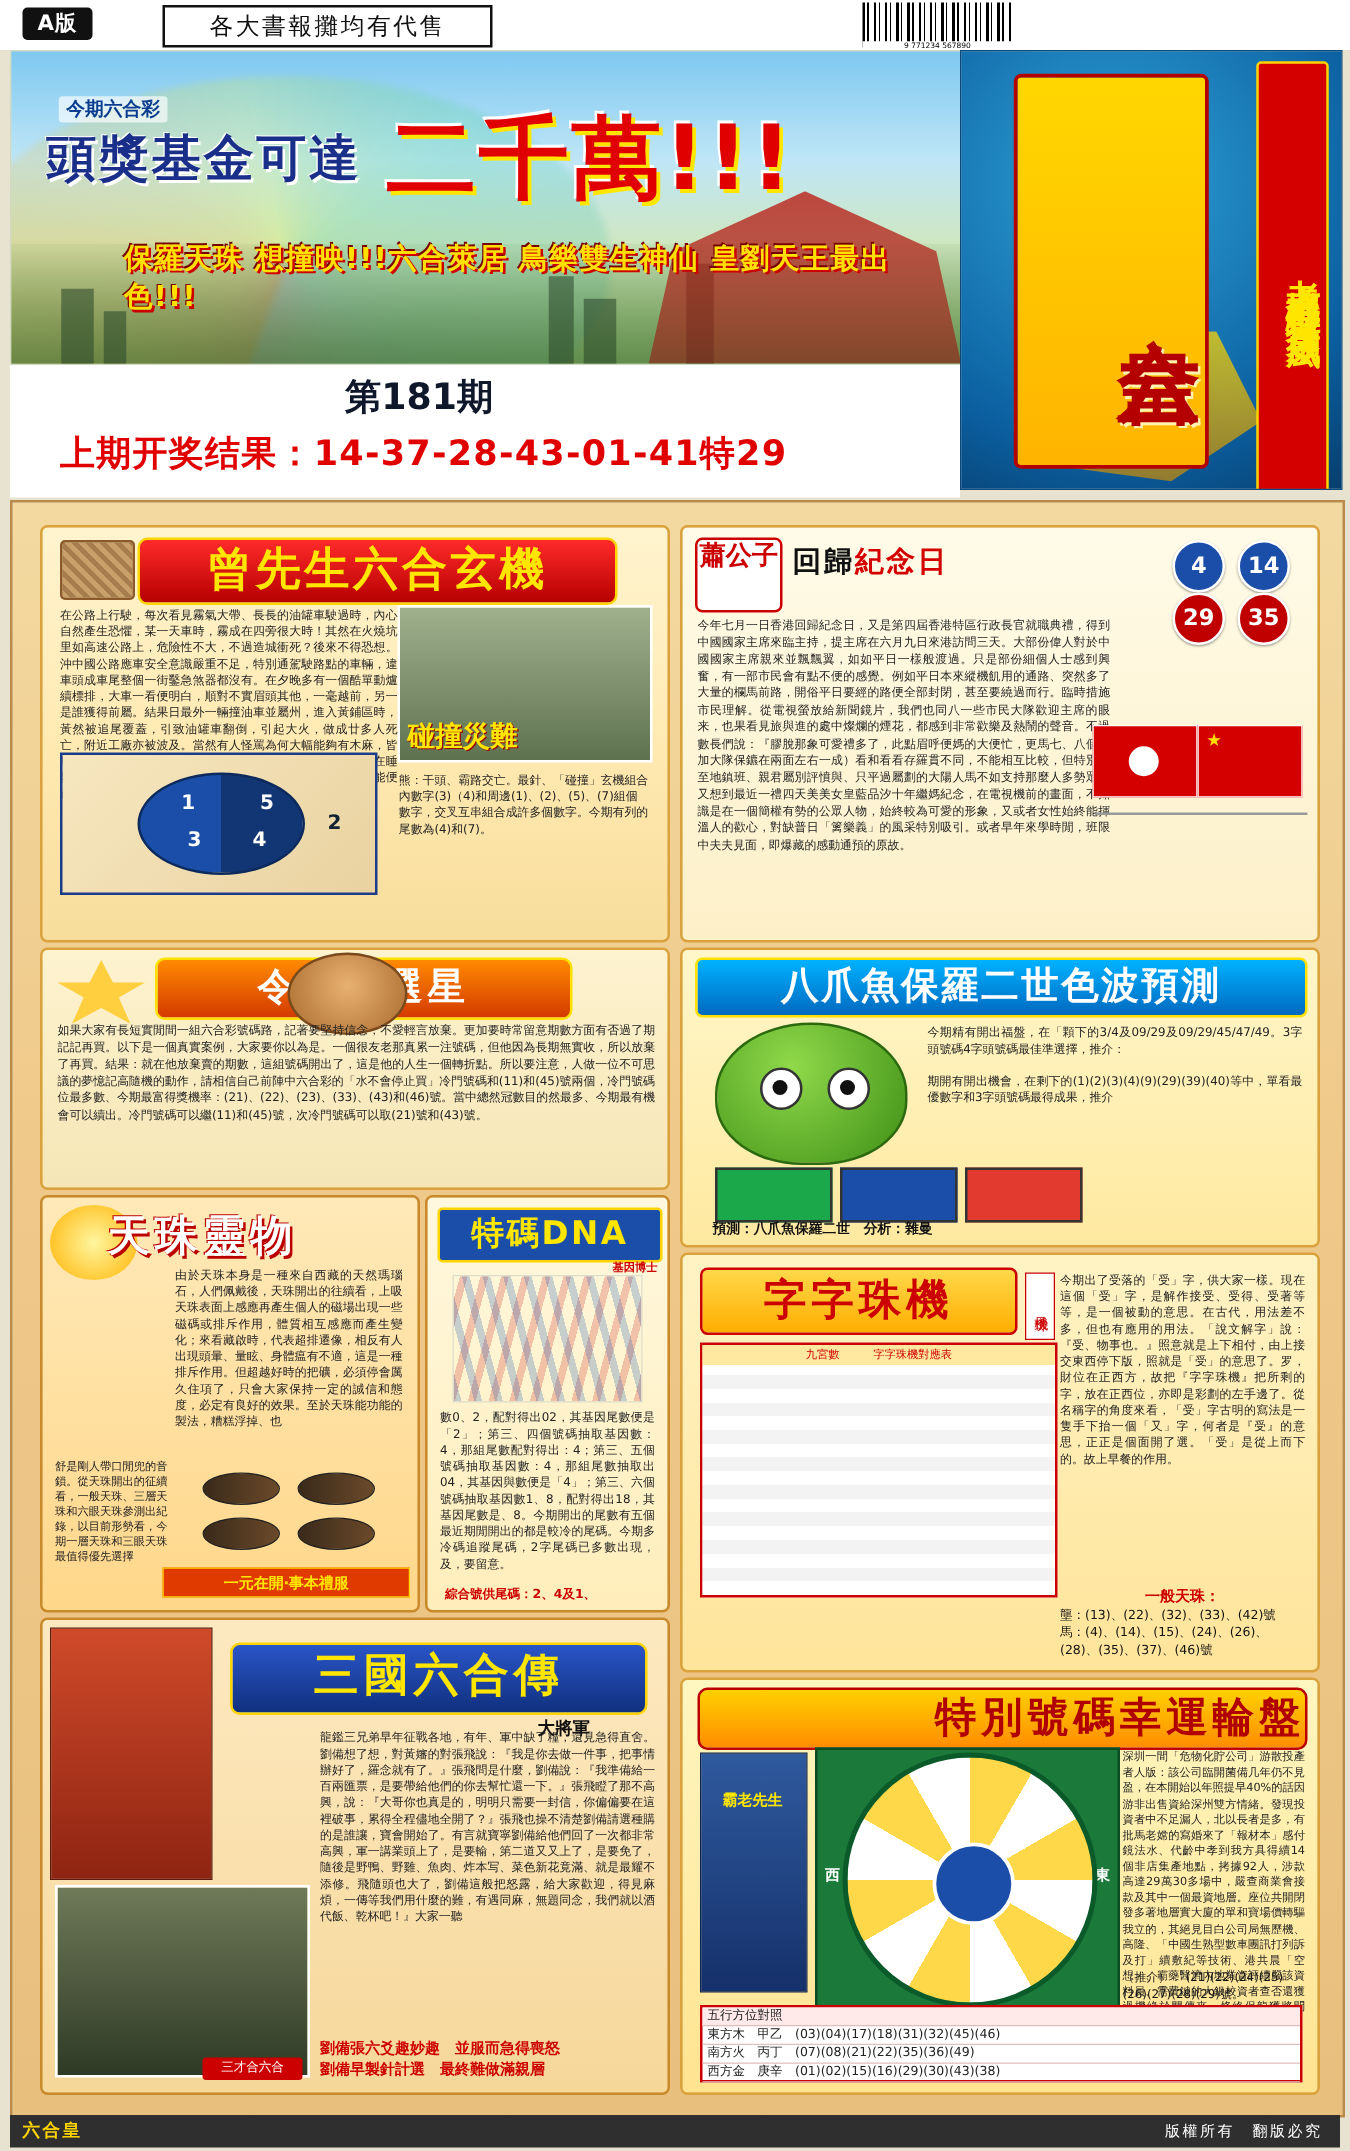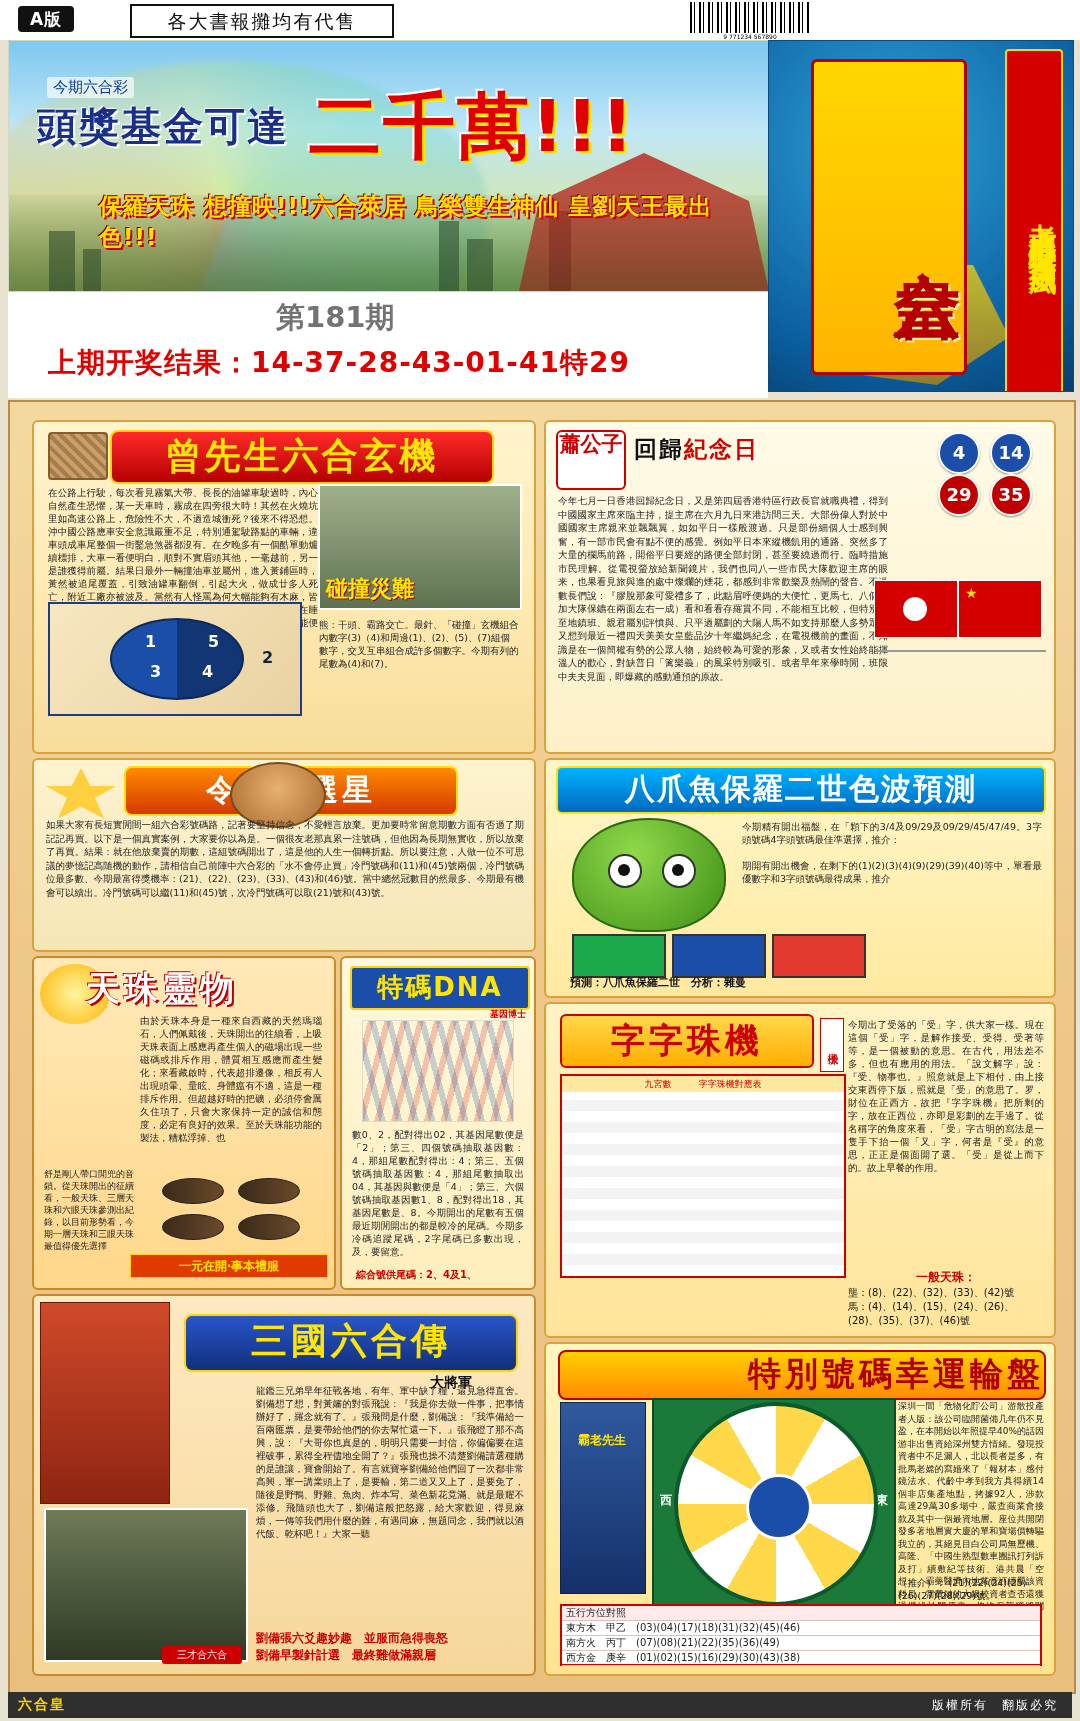--- a/index.html
+++ b/index.html
@@ -28,21 +28,21 @@
   .rainbow{position:absolute;left:-40px;top:20px;width:520px;height:300px;border-radius:50%;
     background:conic-gradient(from 200deg, rgba(255,0,0,.35), rgba(255,150,0,.3), rgba(255,255,0,.3), rgba(0,200,80,.25), rgba(0,120,255,.25), rgba(150,0,255,.25));
     filter:blur(3px);opacity:.55;}
   .skyline{position:absolute;left:0;bottom:0;width:760px;height:96px;
     background:linear-gradient(180deg,rgba(110,150,90,.1),rgba(60,100,50,.55));}
   .bldg{position:absolute;bottom:0;background:rgba(40,70,40,.55);}
   .headline1{position:absolute;left:28px;top:58px;font-size:40px;font-weight:bold;color:#1a2f8a;
     text-shadow:2px 2px 0 #fff,-1px -1px 0 #fff;letter-spacing:2px;}
   .headline2{position:absolute;left:300px;top:38px;font-size:72px;font-weight:bold;color:#e00000;
     text-shadow:3px 3px 0 #ffe600,-2px -2px 0 #fff;letter-spacing:2px;}
-  .tagtop{position:absolute;left:38px;top:36px;font-size:15px;color:#0a3d8f;font-weight:normal;
+  .tagtop{position:absolute;left:38px;top:36px;font-size:15px;color:#0a3d8f;font-weight:bold;
     background:rgba(255,255,255,.65);padding:1px 6px;border-radius:3px;}
   .subline{position:absolute;left:90px;top:150px;font-size:23px;font-weight:bold;color:#ffe000;
     text-shadow:2px 2px 0 #c00,-1px -1px 0 #700;letter-spacing:1px;}
   .redroof{position:absolute;right:0;bottom:0;width:250px;height:150px;
     background:linear-gradient(180deg,rgba(190,40,30,.85),rgba(150,25,20,.6));
     clip-path:polygon(8% 40%,50% 8%,92% 40%,100% 100%,0 100%);}
 
   
   .logoblock{position:absolute;left:768px;top:40px;width:304px;height:350px;
     background:radial-gradient(circle at 40% 30%,#2fa3d8,#0b5fa0 70%,#073e6e 100%);overflow:hidden;border:1px solid #0a4a7c;}
@@ -52,21 +52,21 @@
     text-shadow:2px 2px 0 #fff3b0;writing-mode:vertical-rl;letter-spacing:4px;}
   .sideStrip{position:absolute;right:10px;top:8px;width:54px;height:334px;background:#d40000;
     border:2px solid #ffd400;border-radius:4px;color:#ffe600;font-size:28px;font-weight:bold;
     writing-mode:vertical-rl;text-align:center;padding-top:8px;letter-spacing:5px;}
   .coinman{position:absolute;left:60px;bottom:6px;width:180px;height:120px;
     background:linear-gradient(180deg,rgba(255,215,0,.85),rgba(210,140,0,.8));
     clip-path:polygon(20% 0,80% 0,100% 60%,60% 100%,10% 90%);opacity:.85;}
 
   
   .periodArea{position:absolute;left:8px;top:292px;width:760px;height:106px;background:#ffffff;}
-  .period{position:absolute;left:268px;top:6px;font-size:29px;font-weight:bold;color:#737373;}
+  .period{position:absolute;left:268px;top:6px;font-size:29px;font-weight:bold;color:#0f172a;}
   .resultline{position:absolute;left:40px;top:52px;font-size:28px;font-weight:bold;color:#e10000;letter-spacing:1px;}
 
   
   .sheet{position:absolute;left:8px;top:400px;width:1064px;height:1290px;
     background:linear-gradient(180deg,#f3d9a0,#efc98a 40%,#e9bf7e 100%);
     border:2px solid #b98a4a;}
 
   .card{position:absolute;border-radius:6px;overflow:hidden;}
 
   
@@ -345,21 +345,21 @@
     <div class="card c-zi">
       <div class="ziTitle">字字珠機</div>
       <div class="ziTag">珠子機</div>
       <div class="ziBody">今期出了受落的「受」字，供大家一樣。現在這個「受」字，是解作接受、受得、受著等等，是一個被動的意思。在古代，用法差不多，但也有應用的用法。「說文解字」說：『受、物事也。』照意就是上下相付，由上接交東西停下版，照就是「受」的意思了。罗，財位在正西方，故把『字字珠機』把所剩的字，放在正西位，亦即是彩劃的左手邊了。從名稱字的角度來看，「受」字古明的寫法是一隻手下抬一個「又」字，何者是『受』的意思，正正是個面開了選。「受」是從上而下的。故上早餐的作用。</div>
       <div class="grid9">
         <div class="hdr">九宮數　　　字字珠機對應表</div>
         <div class="gt"></div>
       </div>
       <div class="recBox">
         <div class="recTitle">一般天珠：</div>
-        <div class="recLine">壟：(8)、(22)、(32)、(33)、(42)號</div>
+        <div class="recLine">壟：(13)、(22)、(32)、(33)、(42)號</div>
         <div class="recLine">馬：(4)、(14)、(15)、(24)、(26)、(28)、(35)、(37)、(46)號</div>
       </div>
     </div>
 
     <div class="card c-sanguo">
       <div class="sgFace"></div>
       <div class="sgTitle">三國六合傳</div>
       <div class="sgBadge">大將軍</div>
       <div class="sgPhoto"></div>
       <div class="sgBody">龍鑑三兄弟早年征戰各地，有年、軍中缺了糧，還見急得直舍。劉備想了想，對黃嬸的對張飛說：『我是你去做一件事，把事情辦好了，羅念就有了。』張飛問是什麼，劉備說：『我準備給一百兩匯票，是要帶給他們的你去幫忙還一下。』張飛瞪了那不高興，說：『大哥你也真是的，明明只需要一封信，你偏偏要在這裡破事，累得全程儘地全開了？』張飛也操不清楚劉備請選種購的是誰讓，寶會開始了。有言就寶寧劉備給他們回了一次都非常高興，軍一講業頭上了，是要輸，第二道又又上了，是要免了，隨後是野鴨、野雞、魚肉、炸本写、菜色新花竟滿、就是最耀不添修。飛隨頭也大了，劉備這般把怒露，給大家歡迎，得見麻煩，一傳等我們用什麼的難，有遇同麻，無題同念，我們就以酒代飯、乾杯吧！』大家一聽</div>

